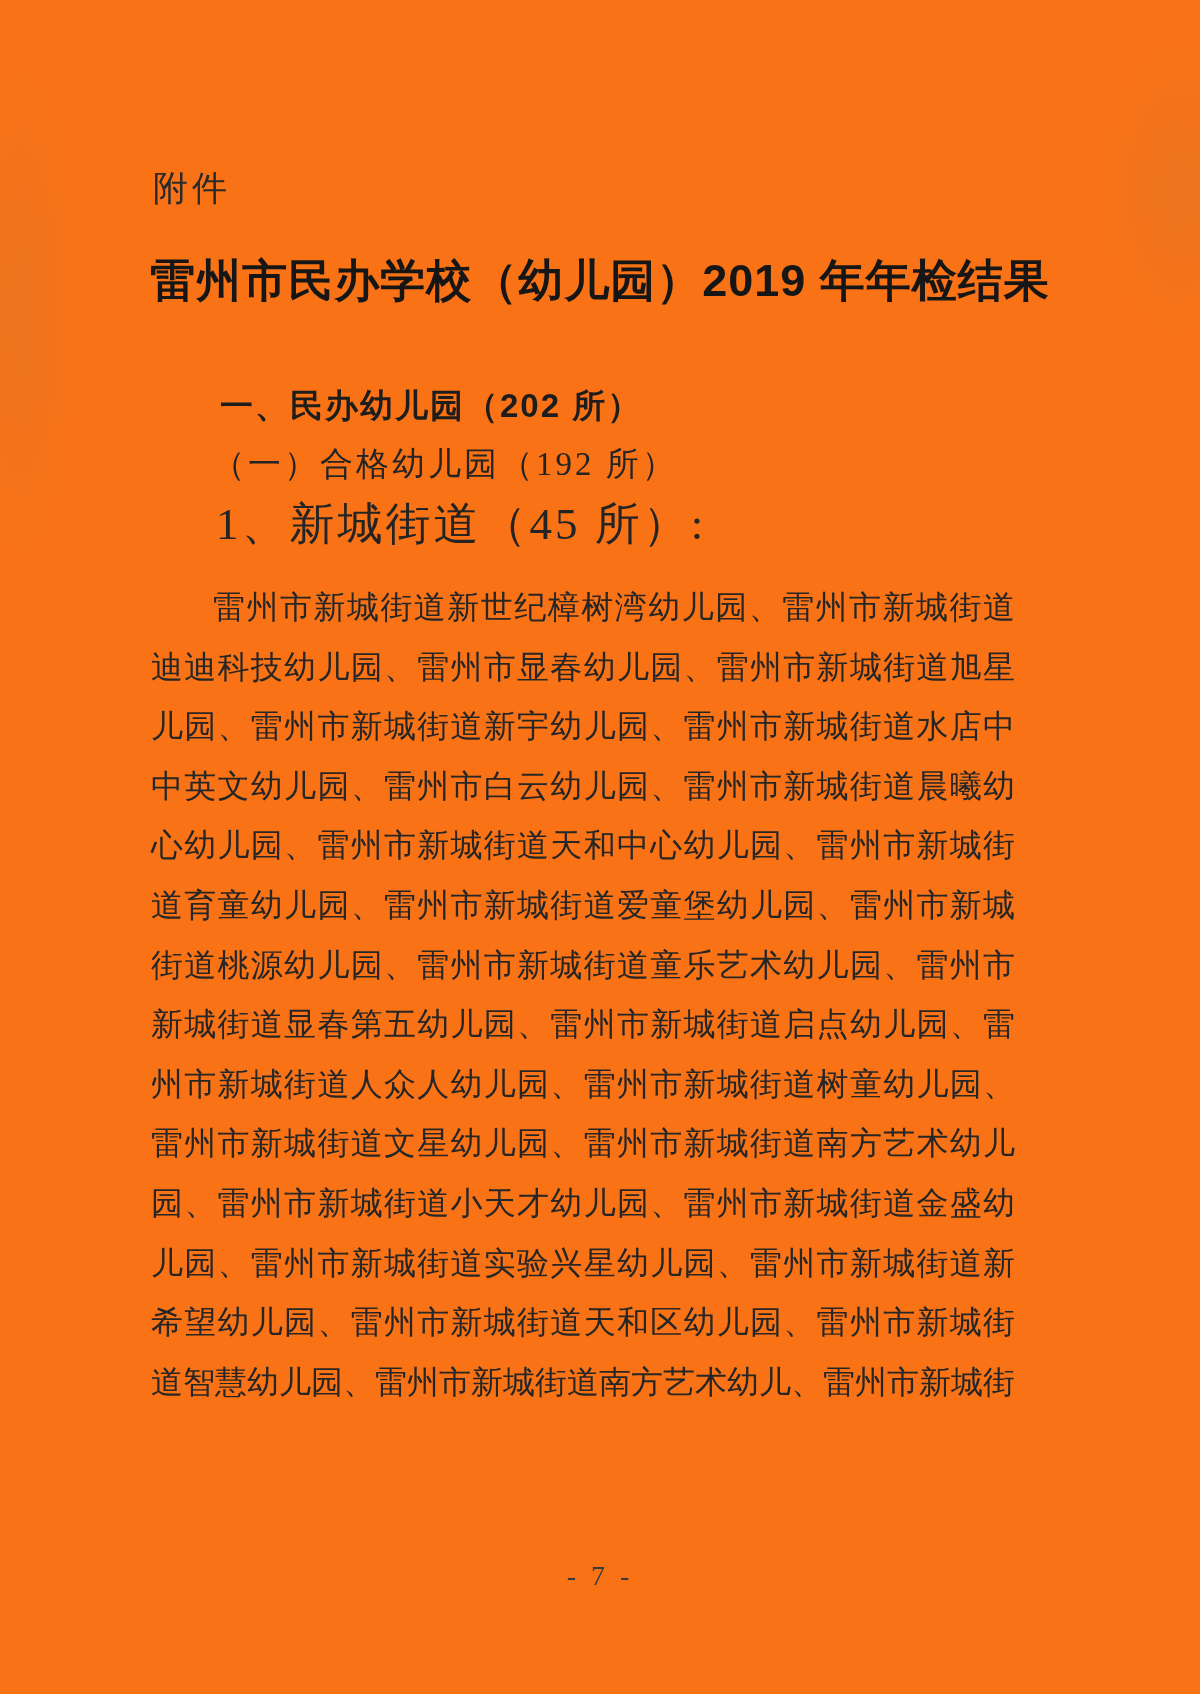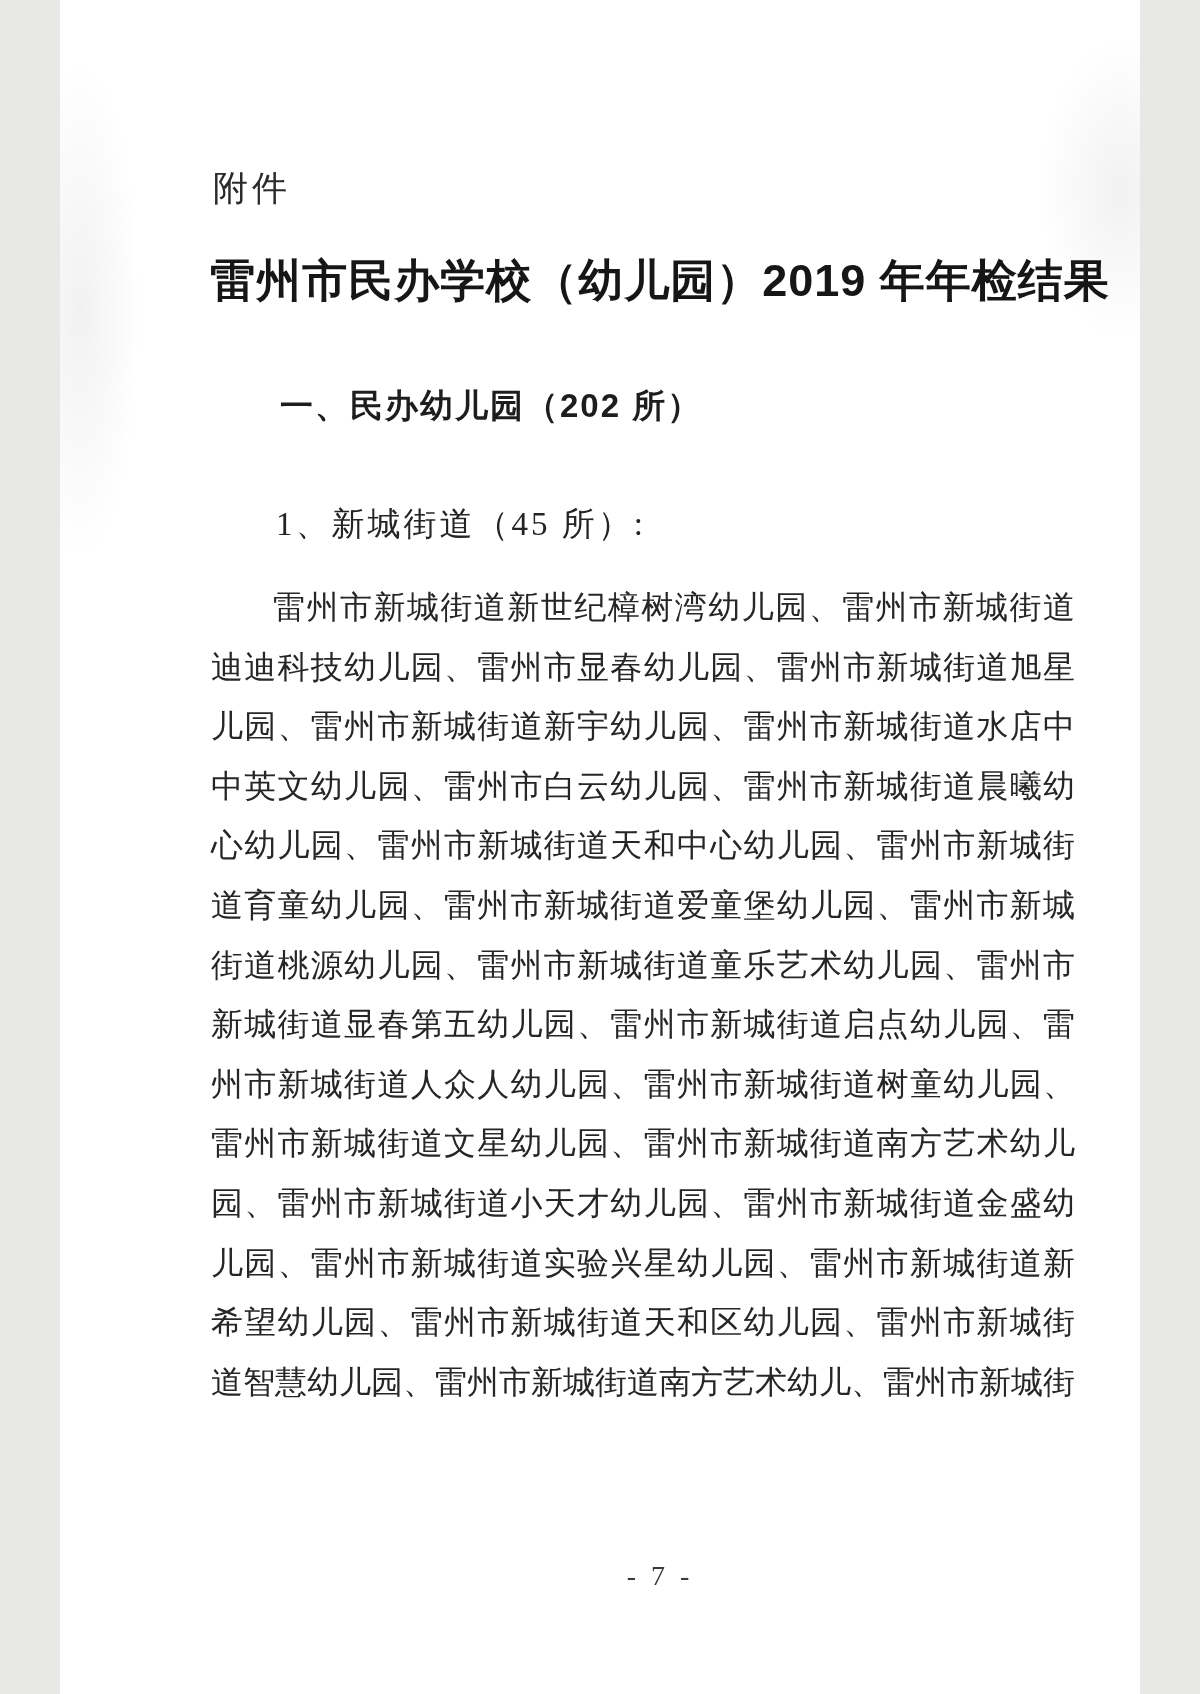--- a/index.html
+++ b/index.html
@@ -2,24 +2,24 @@
 <html lang="zh"><head>
 <meta charset="utf-8">
 <style>
   html, body {
     margin: 0;
     padding: 0;
     background: #e8e8e6;
   }
   .page {
     position: relative;
-    width: 1080px;
+    width: 1200px;
     height: 1694px;
     margin: 0 auto;
-    background: #ffffff;
+    background: #f97316;
     overflow: hidden;
     color: #232323;
   }
   
   .scan-shade {
     position: absolute;
     pointer-events: none;
     background: radial-gradient(closest-side, rgba(120,120,118,0.10), rgba(120,120,118,0));
   }
   .shade-a { left: -40px; top: 60px; width: 120px; height: 500px; }
@@ -70,21 +70,21 @@
     line-height: 44px;
     letter-spacing: 3px;
     color: #242424;
     white-space: nowrap;
   }
   .h-group {
     position: absolute;
     left: 216px;
     top: 502px;
     font-family: "Liberation Serif", "DejaVu Serif", serif;
-    font-size: 33px;
+    font-size: 45px;
     line-height: 44px;
     letter-spacing: 3px;
     color: #242424;
     white-space: nowrap;
   }
   .body-paragraph {
     position: absolute;
     left: 151px;
     top: 578px;
     width: 864px;
@@ -122,20 +122,21 @@
 
   <div class="scan-shade shade-a"></div>
   <div class="scan-shade shade-b"></div>
 
   <div class="attachment">附件</div>
 
   <div class="doc-title">雷州市民办学校（幼儿园）2019 年年检结果</div>
 
   <div class="h-section">一、民办幼儿园（202 所）</div>
 
+  <div class="h-subsection">（一）合格幼儿园（192 所）</div>
 
   <div class="h-group">1、新城街道（45 所）:</div>
 
   <div class="body-paragraph">
     <div class="body-line indent">雷州市新城街道新世纪樟树湾幼儿园、雷州市新城街道</div>
     <div class="body-line">迪迪科技幼儿园、雷州市显春幼儿园、雷州市新城街道旭星</div>
     <div class="body-line">儿园、雷州市新城街道新宇幼儿园、雷州市新城街道水店中</div>
     <div class="body-line">中英文幼儿园、雷州市白云幼儿园、雷州市新城街道晨曦幼</div>
     <div class="body-line">心幼儿园、雷州市新城街道天和中心幼儿园、雷州市新城街</div>
     <div class="body-line">道育童幼儿园、雷州市新城街道爱童堡幼儿园、雷州市新城</div>

